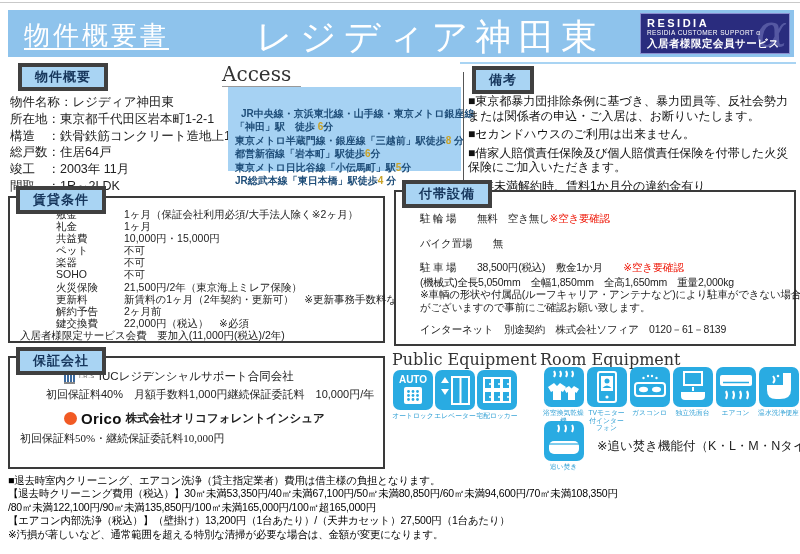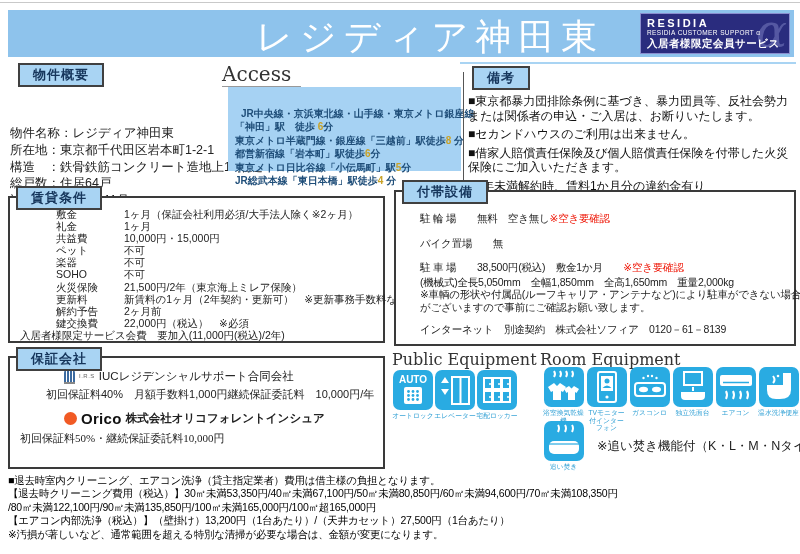--- a/index.html
+++ b/index.html
@@ -21,25 +21,25 @@
     text-decoration:underline;text-underline-offset:4px;}
   .prop-title{left:248px;top:3px;font-size:36px;color:#fff;letter-spacing:7px;font-weight:500;}
   .residia{right:4px;top:3px;width:150px;height:41px;background:#2A2C7E;border:1px solid #8a8ecf;
     box-sizing:border-box;color:#fff;padding:3px 6px;overflow:hidden;}
   .residia .r1{position:relative;z-index:2;font-size:11px;font-weight:bold;letter-spacing:2.5px;line-height:12px;}
   .residia .r2{position:relative;z-index:2;font-size:6.5px;letter-spacing:.4px;line-height:8px;}
   .residia .r3{position:relative;z-index:2;font-size:10.5px;font-weight:bold;line-height:13px;letter-spacing:.5px;}
   .alpha-bg{z-index:1;right:2px;top:-10px;font-size:46px;font-style:italic;color:#5a5da6;opacity:.9;}
 
   
-  .badge{background:#A9D4F3;border:2px solid #404040;color:#16365C;font-weight:bold;
+  .badge{background:#A9D4F3;border:4px solid #404040;color:#16365C;font-weight:bold;
     font-size:13px;padding:1px 13px;letter-spacing:1px;white-space:nowrap;z-index:5;}
 
   
-  .overview-rows{left:10px;top:94px;font-size:12.5px;line-height:16.8px;color:#222;margin-top:31px;}
+  .overview-rows{left:10px;top:94px;font-size:12.5px;line-height:16.8px;color:#222;}
 
   
   .access-title{left:222px;top:62px;font-size:20px;color:#333;border-bottom:1px solid #999;padding-right:10px;}
   .access-box{left:228px;top:87px;width:233px;height:84px;background:#A6D2F3;
     box-sizing:border-box;padding:20px 2px 0 7px;}
   .access-line{font-size:10px;font-weight:bold;color:#1F4E79;line-height:13.4px;white-space:nowrap;}
   .access-min{color:#C9A227;}
 
   
   .remarks-toprule{left:460px;top:62px;width:336px;height:2px;background:#A9D4F3;}
@@ -86,20 +86,21 @@
   .footer{left:8px;top:474px;font-size:10.5px;line-height:13.4px;color:#000;letter-spacing:-.2px;}
   .footer div{white-space:nowrap;}
 </style>
 </head>
 <body>
 
 <div class="page">
   <div class="abs top-rule"></div>
 
   <div class="abs header">
+    <div class="abs doc-title serif">物件概要書</div>
     <div class="abs prop-title serif">レジディア神田東</div>
     <div class="abs residia">
       <div class="abs alpha-bg serif">α</div>
       <div class="r1">RESIDIA</div>
       <div class="r2">RESIDIA CUSTOMER SUPPORT α</div>
       <div class="r3">入居者様限定会員サービス</div>
     </div>
   </div>
 
   <div class="abs badge" style="left:18px;top:63px;">物件概要</div>

